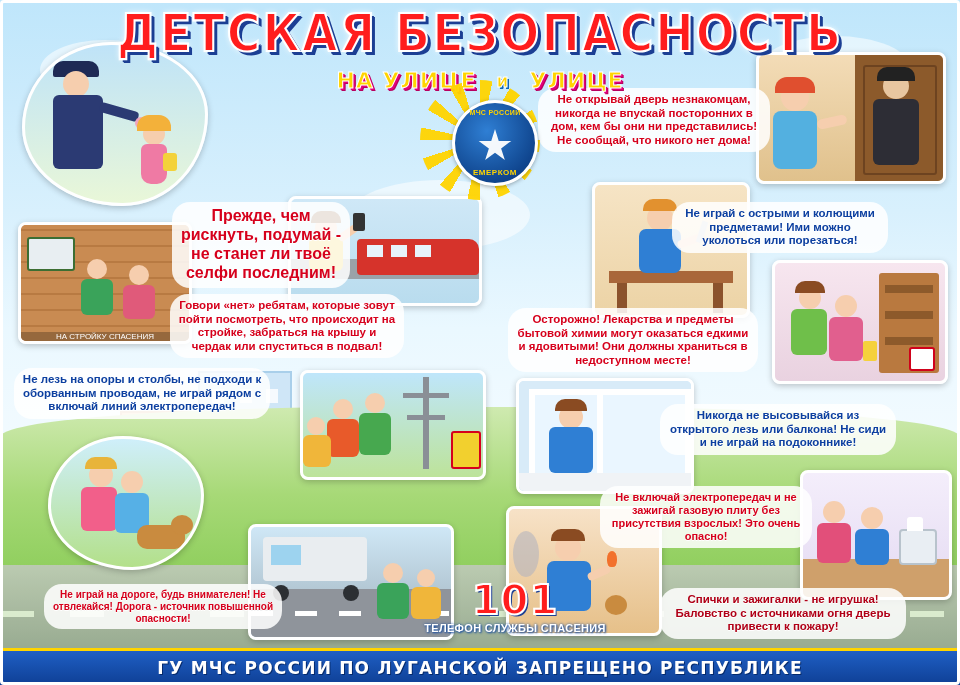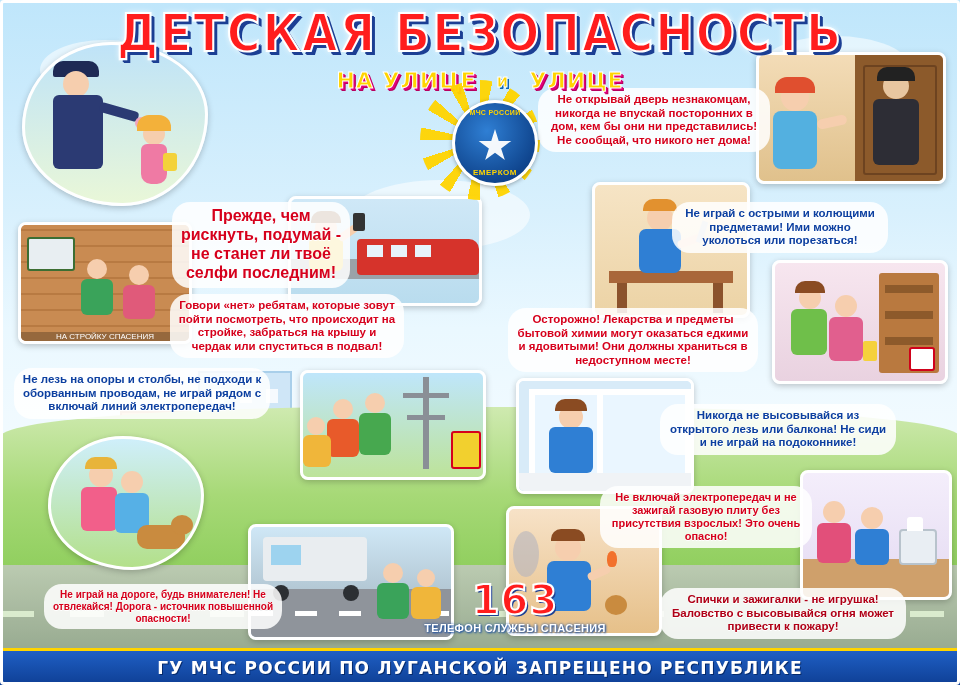--- a/index.html
+++ b/index.html
@@ -432,24 +432,24 @@
 
   <div class="bubble b-blue" style="left:14px;top:368px;width:240px;font-size:11.5px;">Не лезь на опоры и столбы, не подходи к оборванным проводам, не играй рядом с включай линий электропередач!</div>
 
   <div class="bubble b-blue" style="left:660px;top:404px;width:220px;font-size:11.5px;">Никогда не высовывайся из открытого лезь или балкона! Не сиди и не играй на подоконнике!</div>
 
 
   <div class="bubble b-red" style="left:600px;top:486px;width:196px;font-size:11px;">Не включай электропередач и не зажигай газовую плиту без присутствия взрослых! Это очень опасно!</div>
 
   <div class="bubble b-red" style="left:12px;top:584px;width:222px;font-size:10px;margin-left:32px;">Не играй на дороге, будь внимателен! Не отвлекайся!  Дорога - источник повышенной  опасности!</div>
 
-  <div class="bubble b-dkred" style="left:660px;top:588px;width:230px;font-size:11.5px;">Спички и зажигалки - не игрушка! Баловство с высовывайся огня может привести к пожару!</div>
+  <div class="bubble b-dkred" style="left:660px;top:588px;width:230px;font-size:11.5px;">Спички и зажигалки - не игрушка! Баловство с источниками огня дверь привести к пожару!</div>
 
   <div class="phone101">
-    <div class="num">163</div>
+    <div class="num">101</div>
     <div class="lbl">ТЕЛЕФОН СЛУЖБЫ СПАСЕНИЯ</div>
   </div>
 
   <div class="footer">
     <span>ГУ МЧС РОССИИ  ПО ЛУГАНСКОЙ ЗАПРЕЩЕНО  РЕСПУБЛИКЕ</span>
   </div>
 
   <div class="frame"></div>
 </div>
 

